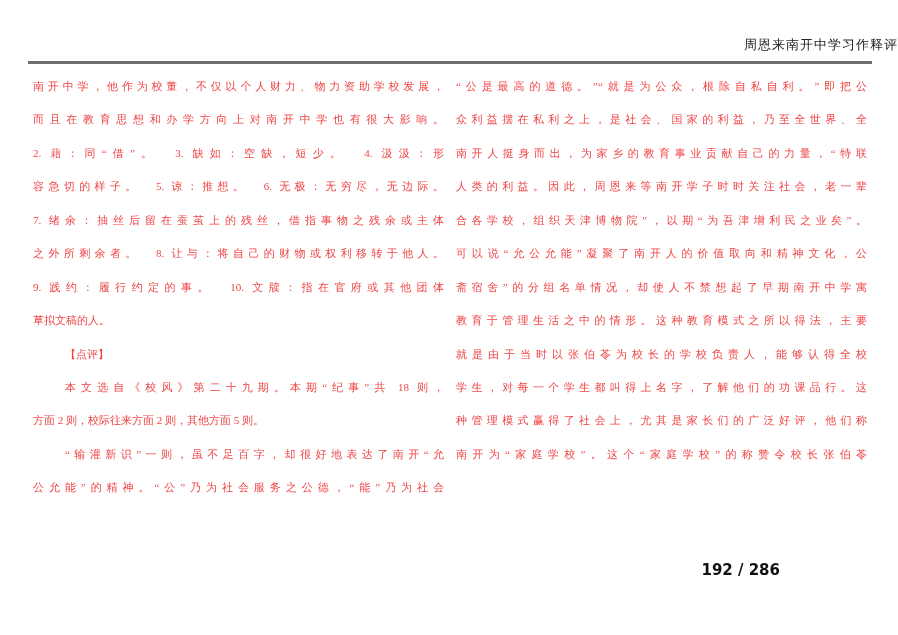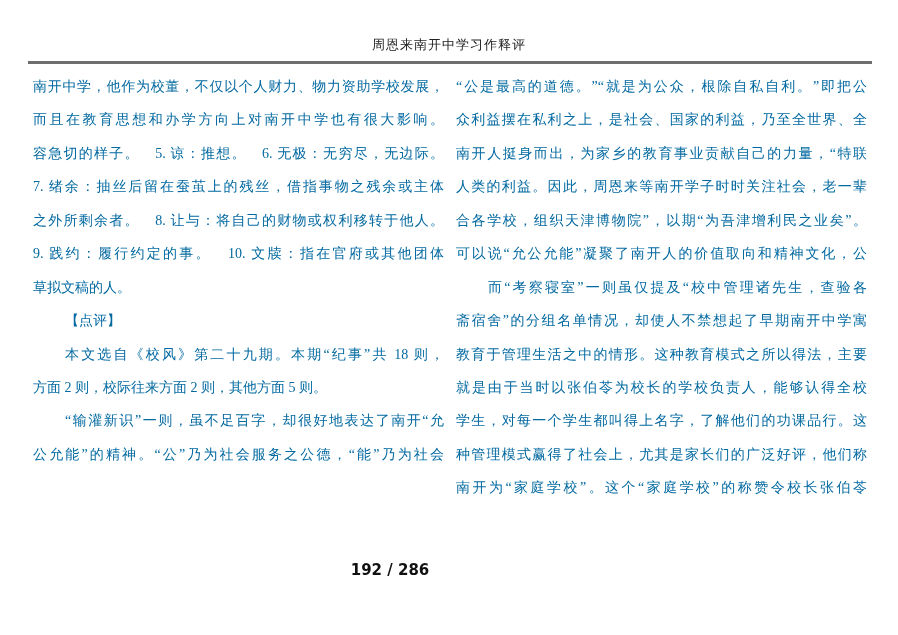--- a/index.html
+++ b/index.html
@@ -2,21 +2,21 @@
 <html><head>
 <meta charset="utf-8">
 <style>
   * { margin: 0; padding: 0; box-sizing: border-box; }
   html, body { width: 898px; height: 635px; background: #ffffff; overflow: hidden; }
   body { position: relative; font-family: "Liberation Serif", serif; }
 
   .header-title {
     position: absolute;
     top: 36px; left: 0; width: 898px;
-    text-align: center;
+    text-align: right;
     font-size: 13px;
     color: #222222;
     letter-spacing: 1px;
   }
   .header-rule {
     position: absolute;
     top: 61px; left: 28px;
     width: 844px; height: 3px;
     background: #6e6e6e;
   }
@@ -25,70 +25,70 @@
     position: absolute;
     top: 70px;
     width: 411px;
   }
   .col-left  { left: 33px; }
   .col-right { left: 456px; }
 
   .ln {
     height: 33.45px;
     line-height: 33.45px;
-    font-size: 14px;
-    color: #0369a1;
+    font-size: 11px;
+    color: #ef4444;
     text-align: justify;
     text-align-last: justify;
     overflow: hidden;
     white-space: nowrap;
   }
   .ln.end { text-align-last: left; }
   .ln.ind { padding-left: 32px; }
 
   .page-footer {
     position: absolute;
     top: 561px; left: 0; width: 780px;
-    text-align: center;
+    text-align: right;
     font-family: "DejaVu Sans", sans-serif;
     font-size: 15px;
     font-weight: bold;
     color: #111111;
   }
 </style>
 </head>
 <body>
 
 <div class="header-title">周恩来南开中学习作释评</div>
 
 <div class="header-rule"></div>
 
 <div class="col col-left">
     <div class="ln">南开中学，他作为校董，不仅以个人财力、物力资助学校发展，</div>
     <div class="ln">而且在教育思想和办学方向上对南开中学也有很大影响。</div>
+    <div class="ln">2. 藉：同“借”。　3. 缺如：空缺，短少。　4. 汲汲：形</div>
     <div class="ln">容急切的样子。　5. 谅：推想。　6. 无极：无穷尽，无边际。</div>
     <div class="ln">7. 绪余：抽丝后留在蚕茧上的残丝，借指事物之残余或主体</div>
     <div class="ln">之外所剩余者。　8. 让与：将自己的财物或权利移转于他人。</div>
     <div class="ln">9. 践约：履行约定的事。　10. 文牍：指在官府或其他团体</div>
     <div class="ln end">草拟文稿的人。</div>
     <div class="ln ind end">【点评】</div>
     <div class="ln ind">本文选自《校风》第二十九期。本期“纪事”共 18 则，</div>
     <div class="ln end">方面 2 则，校际往来方面 2 则，其他方面 5 则。</div>
     <div class="ln ind">“输灌新识”一则，虽不足百字，却很好地表达了南开“允</div>
     <div class="ln">公允能”的精神。“公”乃为社会服务之公德，“能”乃为社会</div>
   </div>
 
 <div class="col col-right">
     <div class="ln">“公是最高的道德。”“就是为公众，根除自私自利。”即把公</div>
     <div class="ln">众利益摆在私利之上，是社会、国家的利益，乃至全世界、全</div>
     <div class="ln">南开人挺身而出，为家乡的教育事业贡献自己的力量，“特联</div>
     <div class="ln">人类的利益。因此，周恩来等南开学子时时关注社会，老一辈</div>
     <div class="ln">合各学校，组织天津博物院”，以期“为吾津增利民之业矣”。</div>
     <div class="ln">可以说“允公允能”凝聚了南开人的价值取向和精神文化，公</div>
-    <div class="ln ind">而“考察寝室”一则虽仅提及“校中管理诸先生，查验各</div>
     <div class="ln">斋宿舍”的分组名单情况，却使人不禁想起了早期南开中学寓</div>
     <div class="ln">教育于管理生活之中的情形。这种教育模式之所以得法，主要</div>
     <div class="ln">就是由于当时以张伯苓为校长的学校负责人，能够认得全校</div>
     <div class="ln">学生，对每一个学生都叫得上名字，了解他们的功课品行。这</div>
     <div class="ln">种管理模式赢得了社会上，尤其是家长们的广泛好评，他们称</div>
     <div class="ln">南开为“家庭学校”。这个“家庭学校”的称赞令校长张伯苓</div>
   </div>
 
 <div class="page-footer">192 / 286</div>
 

